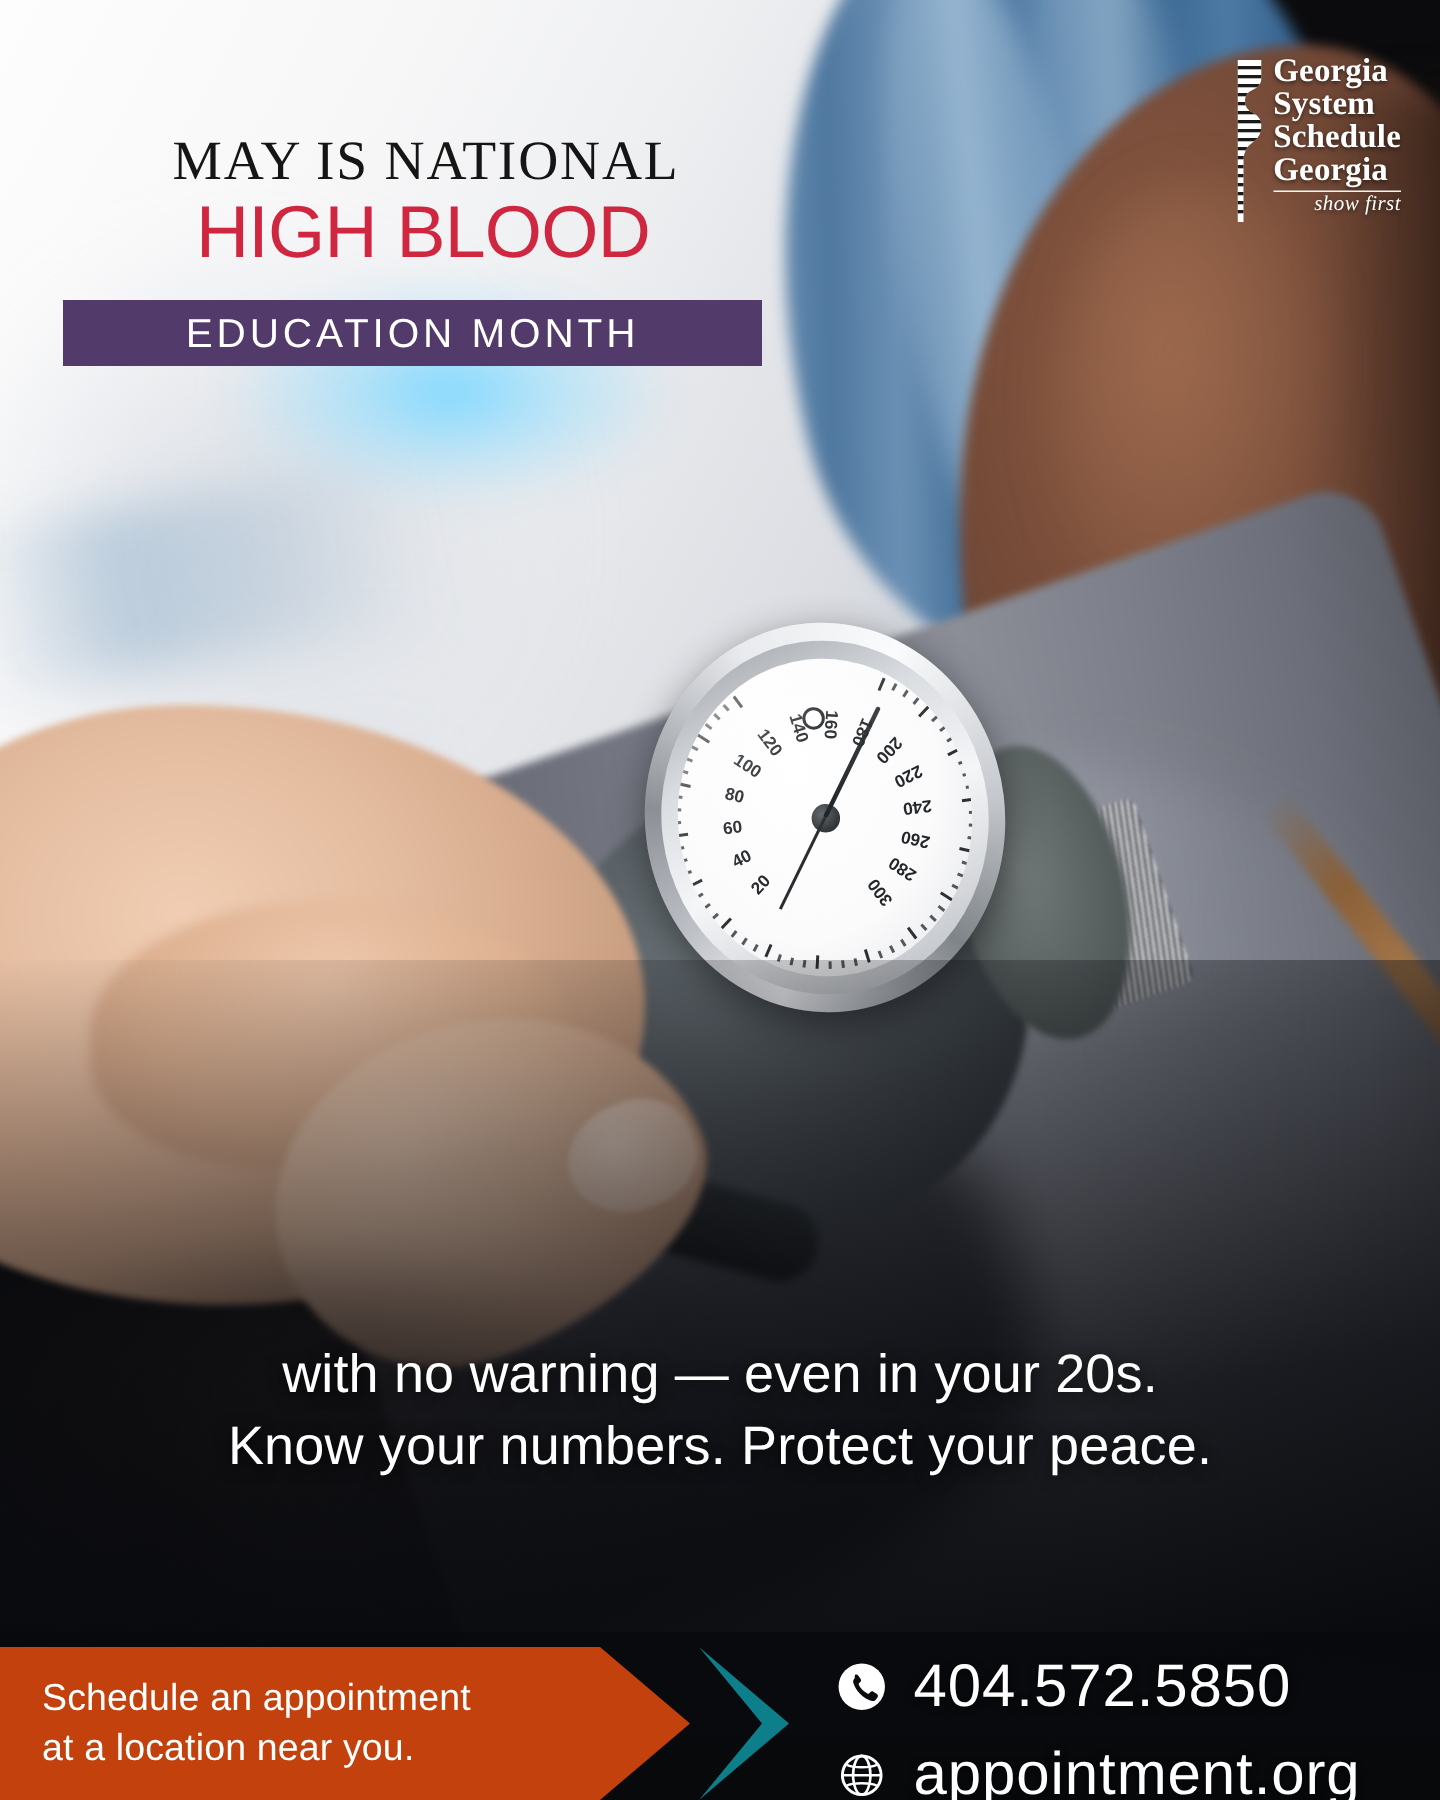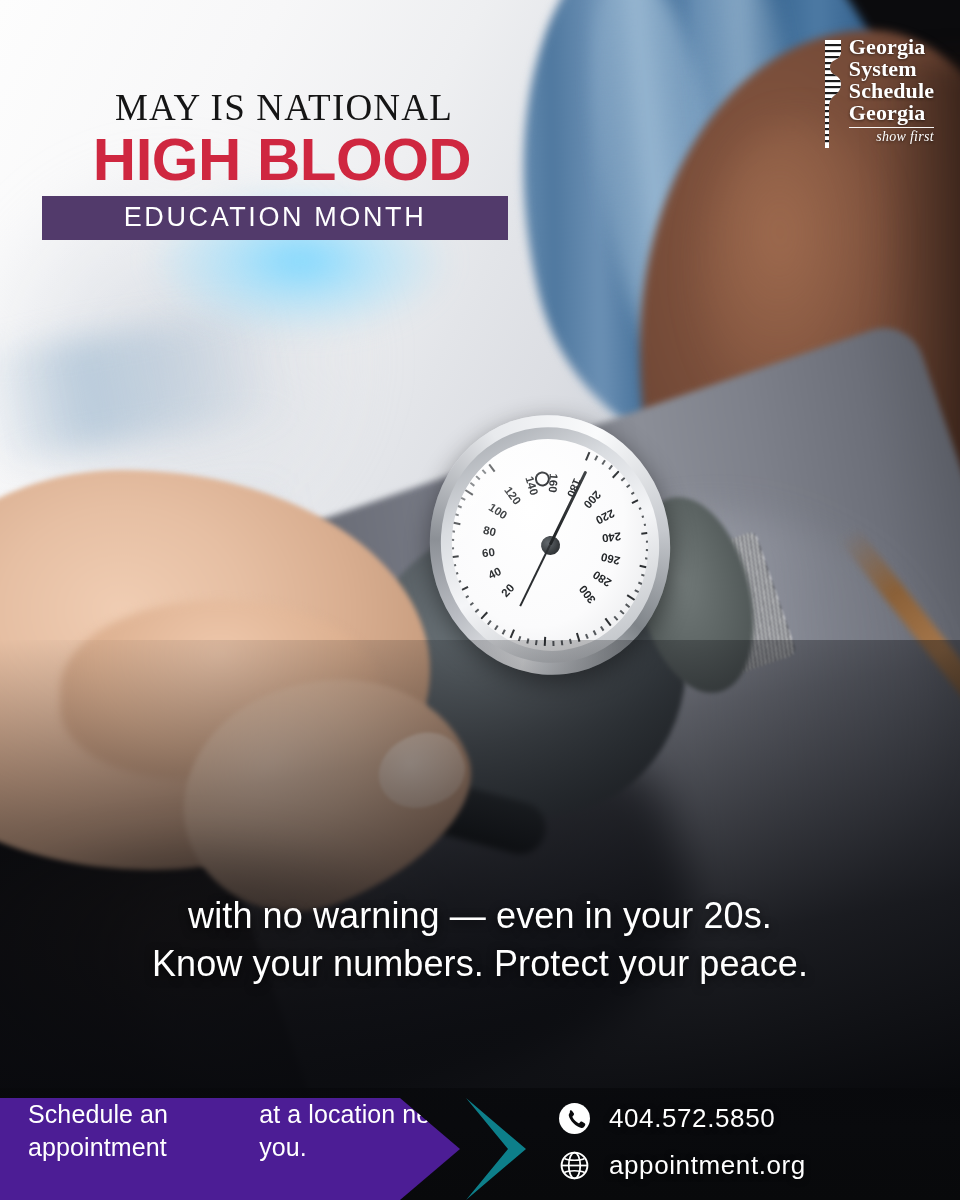--- a/index.html
+++ b/index.html
@@ -279,33 +279,33 @@
   }
   .hl-1 {
     position:relative;
     font-size:37px; letter-spacing:1.2px; font-weight:400;
     color:#151515; text-align:center;
     margin-left:8px;
     font-family:Liberation Serif, serif;
   }
   .hl-2 {
     position:relative;
-    font-size:60px; font-weight:700; letter-spacing:-.5px;
+    font-size:49px; font-weight:400; letter-spacing:-.5px;
     color:#cf2740; text-align:center; line-height:.98;
     margin-top:2px; margin-left:4px;
   }
   .hl-3 {
     position:relative;
     font-size:78px; font-weight:700; letter-spacing:-1.5px;
     color:#050505; text-align:center; line-height:.98;
     margin-top:-4px; margin-left:4px;
   }
   .hl-band {
     position:relative;
-    margin:6px 0 0 42px;
+    margin:21px 0 0 42px;
     width:466px; height:44px;
     background:#523a6b;
     display:flex; align-items:center; justify-content:center;
   }
   .hl-band span {
     color:#fff; font-size:27px; letter-spacing:2.6px; font-weight:400;
   }
 
   
   .logo {
@@ -343,43 +343,43 @@
 
   
   .bottom { position:absolute; left:0; bottom:0; width:960px; height:112px; }
   .bottom-bg {
     position:absolute; inset:0;
     background:linear-gradient(180deg, rgba(8,9,12,.82) 0%, #090a0d 35%, #08090b 100%);
   }
   .cta {
     position:absolute; left:0; top:10px;
     width:460px; height:102px;
-    background:#4c1d95;
+    background:#c2410c;
     color:#fff;
     clip-path:polygon(0 0, 400px 0, 460px 51px, 400px 102px, 0 102px);
-    display:flex; flex-direction:row; justify-content:center;
+    display:flex; flex-direction:column; justify-content:center;
     padding-left:28px;
   }
   .cta span {
     display:block; font-size:25px; line-height:1.32; font-weight:400;
     letter-spacing:.1px;
   }
   .chevron {
     position:absolute; left:466px; top:10px;
     width:60px; height:102px;
     background:#0d7f8a;
     clip-path:polygon(0 0, 60px 51px, 0 102px, 0 102px, 42px 51px, 0 0);
   }
   .contact {
     position:absolute; left:558px; top:14px;
     display:flex; flex-direction:column; gap:14px;
   }
   .contact-row { display:flex; align-items:center; gap:18px; color:#fff; }
   .contact-row .txt {
-    font-size:26px; font-weight:400; letter-spacing:.6px;
+    font-size:40px; font-weight:400; letter-spacing:.6px;
     text-shadow:0 1px 6px rgba(0,0,0,.6);
   }
   .ico { width:33px; height:33px; flex:none; display:block; }
 </style>
 </head>
 <body>
 
 <div class="poster">
 
   <div class="photo">

